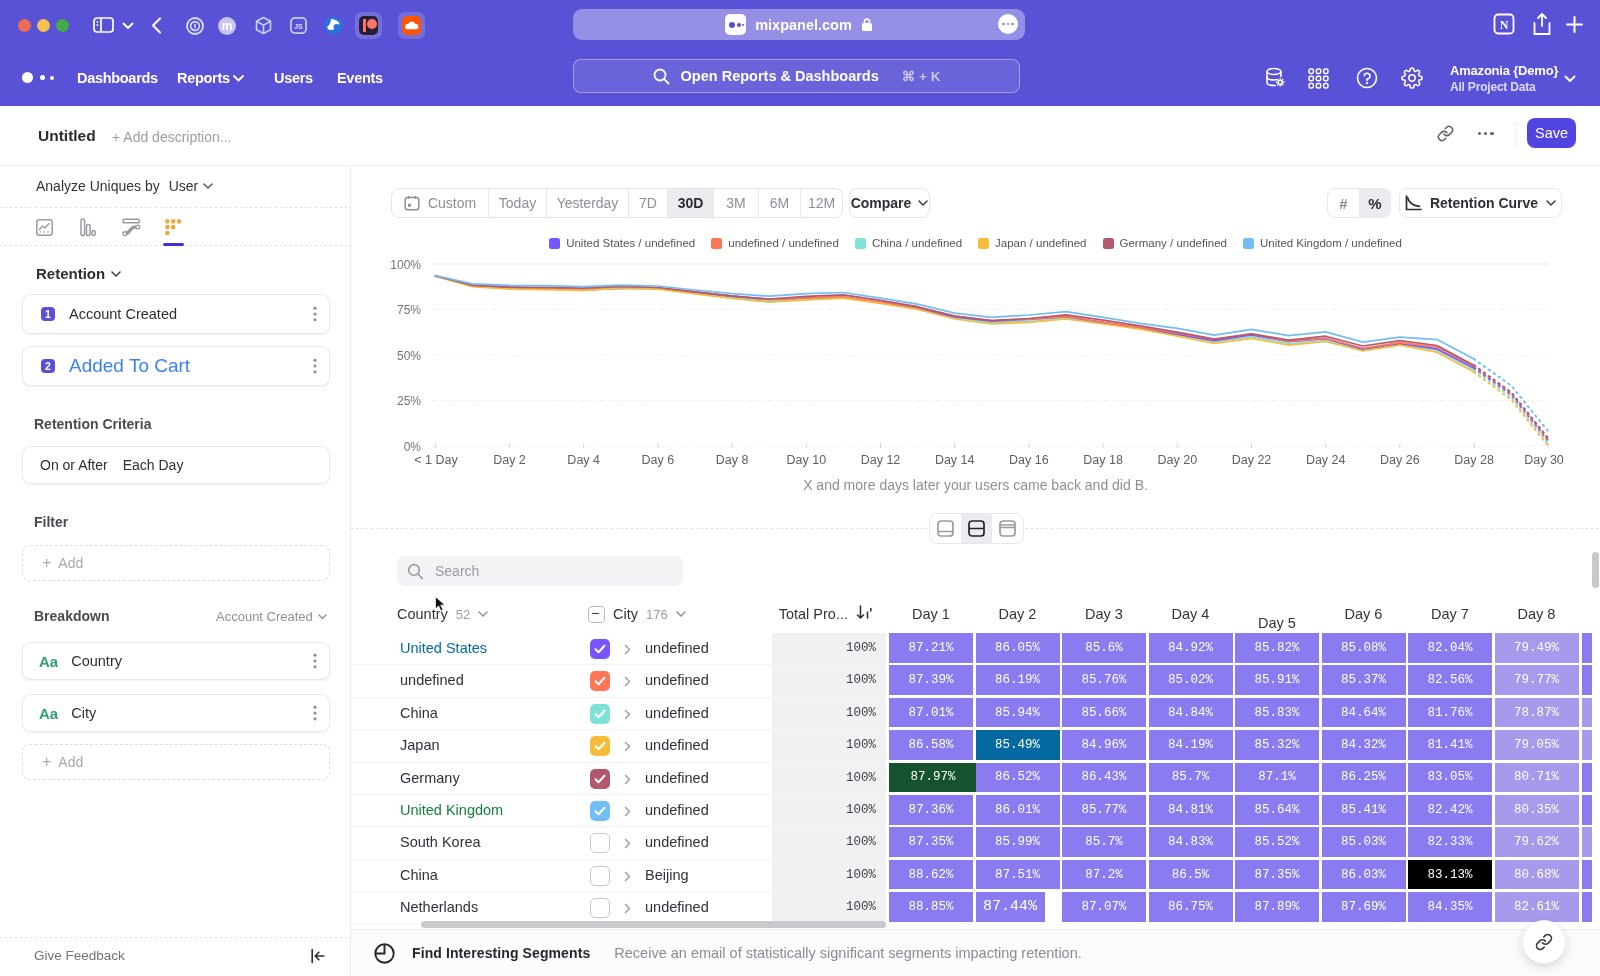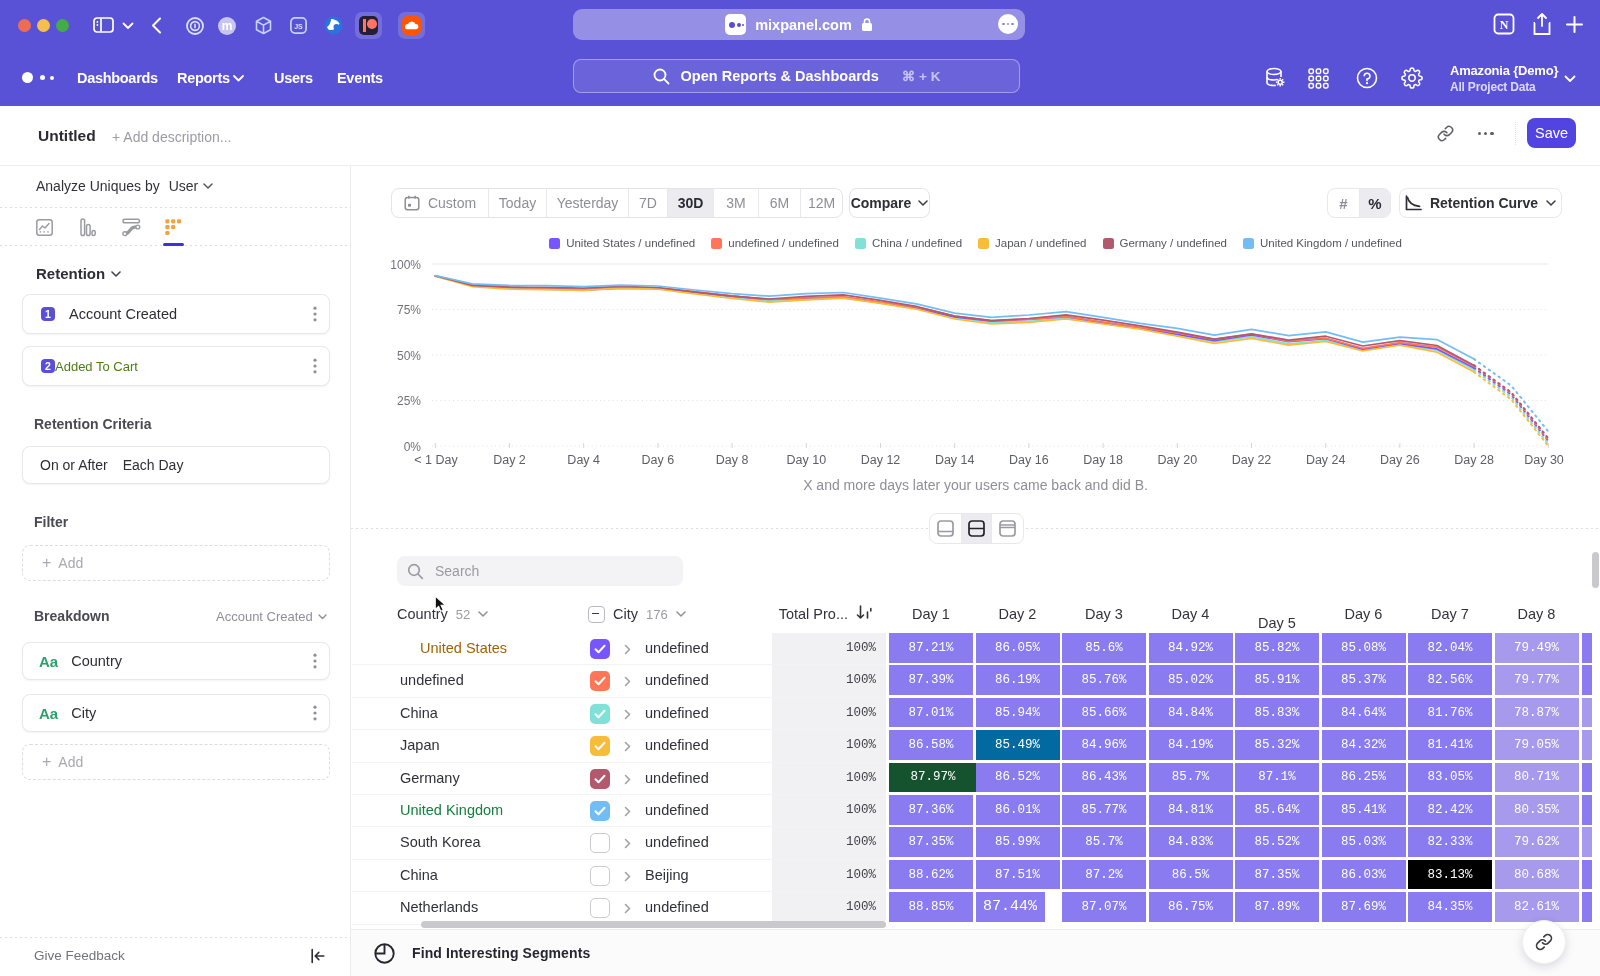--- a/index.html
+++ b/index.html
@@ -228,21 +228,21 @@
   <div class="fx" style="margin-left:18px;width:14px;height:14px;border-radius:4px;background:#5b4ed8;color:#fff;font-size:10.5px;font-weight:700;justify-content:center">1</div>
   <span style="margin-left:14px;font-size:14.5px;color:#2e2e36">Account Created</span>
   <svg style="margin-left:auto;margin-right:12px" width="4" height="16" viewBox="0 0 4 16">
       <circle cx="2" cy="2.2" r="1.6" fill="#8f8f99"></circle>
       <circle cx="2" cy="8" r="1.6" fill="#8f8f99"></circle>
       <circle cx="2" cy="13.8" r="1.6" fill="#8f8f99"></circle>
     </svg>
 </div>
 <div class="card ab fx" style="left:22px;top:346px;width:308px;height:40px">
   <div class="fx" style="margin-left:18px;width:14px;height:14px;border-radius:4px;background:#5b4ed8;color:#fff;font-size:10.5px;font-weight:700;justify-content:center">2</div>
-  <span style="font-size:13px;color:#4d7c0f">Added To Cart</span>
+  <span style="margin-left:14px;font-size:19px;color:#3b82f6">Added To Cart</span>
   <svg style="margin-left:auto;margin-right:12px" width="4" height="16" viewBox="0 0 4 16">
       <circle cx="2" cy="2.2" r="1.6" fill="#8f8f99"></circle>
       <circle cx="2" cy="8" r="1.6" fill="#8f8f99"></circle>
       <circle cx="2" cy="13.8" r="1.6" fill="#8f8f99"></circle>
     </svg>
 </div>
 
 <div class="ab" style="left:34px;top:416px;font-size:14px;font-weight:700;color:#4a4a53">Retention Criteria</div>
 <div class="card ab fx" style="left:22px;top:446px;width:308px;height:38px">
   <span style="margin-left:17px;font-size:14px;color:#2e2e36">On or After</span>
@@ -441,21 +441,21 @@
 <div class="ab" style="left:888.0px;top:606px;width:86px;text-align:center;font-size:14.5px;color:#33333b">Day 1</div>
 <div class="ab" style="left:974.5px;top:606px;width:86px;text-align:center;font-size:14.5px;color:#33333b">Day 2</div>
 <div class="ab" style="left:1061.0px;top:606px;width:86px;text-align:center;font-size:14.5px;color:#33333b">Day 3</div>
 <div class="ab" style="left:1147.5px;top:606px;width:86px;text-align:center;font-size:14.5px;color:#33333b">Day 4</div>
 <div class="ab" style="left:1234.0px;top:615px;width:86px;text-align:center;font-size:14.5px;color:#33333b">Day 5</div>
 <div class="ab" style="left:1320.5px;top:606px;width:86px;text-align:center;font-size:14.5px;color:#33333b">Day 6</div>
 <div class="ab" style="left:1407.0px;top:606px;width:86px;text-align:center;font-size:14.5px;color:#33333b">Day 7</div>
 <div class="ab" style="left:1493.5px;top:606px;width:86px;text-align:center;font-size:14.5px;color:#33333b">Day 8</div>
 <div class="ab" style="left:772px;top:633px;width:114px;height:288px;background:#f1f1f3"></div>
 <div class="ab" style="left:352px;top:664.4px;width:534px;border-top:1px solid #f3f3f5"></div>
-<div class="ab" style="left:420px;top:640.0px;font-size:14.5px;color:#a16207">United States</div>
+<div class="ab" style="left:400px;top:640.0px;font-size:14.5px;color:#0369a1">United States</div>
 <div class="ab" style="left:590px;top:639.0px;width:20px;height:20px;border-radius:5px;background:#7856ff">
     <svg width="20" height="20" viewBox="0 0 20 20">
       <path d="M5.5 10.2l3 3 6-6.5" fill="none" stroke="#fff" stroke-width="2" stroke-linecap="round" stroke-linejoin="round"></path>
     </svg>
   </div>
 <svg class="ab" style="left:624px;top:644.0px" width="7" height="11" viewBox="0 0 7 11">
     <path d="M1.5 1.5l4 4-4 4" fill="none" stroke="#9fa0a8" stroke-width="1.6" stroke-linecap="round" stroke-linejoin="round"></path>
   </svg>
 <div class="ab" style="left:645px;top:640.0px;font-size:14.5px;color:#30303a">undefined</div>
 <div class="ab mono" style="left:772px;top:641.0px;width:104px;text-align:right;font-size:12.5px;color:#40404a">100%</div>
@@ -624,20 +624,21 @@
 <div class="ab mono fx" style="left:1408.0px;top:892.2px;width:84px;height:29.5px;background:#8a7bf0;color:#fff;font-size:12.5px;justify-content:center">84.35%</div>
 <div class="ab mono fx" style="left:1494.5px;top:892.2px;width:84px;height:29.5px;background:#a79aec;color:#fff;font-size:12.5px;justify-content:center">82.61%</div>
 <div class="ab" style="left:1581.5px;top:892.2px;width:10px;height:29.5px;background:#8a7bf0"></div>
 
 <div class="ab fx" style="left:351px;top:929px;width:1249px;height:47px;background:#fbfbfc;border-top:1px solid #ececee">
   <svg style="margin-left:23px" width="21" height="21" viewBox="0 0 21 21">
       <circle cx="10.5" cy="10.5" r="9.2" fill="none" stroke="#26262e" stroke-width="1.9"></circle>
       <path d="M10.5 1.6v8.9H1.6" fill="none" stroke="#26262e" stroke-width="1.9"></path>
     </svg>
   <span style="margin-left:17px;font-size:14px;font-weight:700;color:#26262e;letter-spacing:0.1px">Find Interesting Segments</span>
+  <span style="margin-left:24px;font-size:14.5px;color:#8b8b94">Receive an email of statistically significant segments impacting retention.</span>
 </div>
 
 <div class="ab" style="left:421px;top:920.5px;width:465px;height:7.5px;border-radius:4px;background:#c9c9cd"></div>
 
 <div class="ab" style="left:1592px;top:552px;width:7px;height:36px;border-radius:4px;background:#c9c9cd"></div>
 
 <div class="ab fx" style="left:1522px;top:920px;width:44px;height:44px;border-radius:50%;background:#fff;border:1px solid #f0f0f2;box-shadow:0 3px 10px rgba(20,20,40,.14);justify-content:center">
   <svg width="18" height="18" viewBox="0 0 24 24">
       <path d="M10 13a5 5 0 0 0 7.54.54l3-3a5 5 0 0 0-7.07-7.07l-1.72 1.71" fill="none" stroke="#3c3c45" stroke-width="2.2" stroke-linecap="round"></path>
       <path d="M14 11a5 5 0 0 0-7.54-.54l-3 3a5 5 0 0 0 7.07 7.07l1.71-1.71" fill="none" stroke="#3c3c45" stroke-width="2.2" stroke-linecap="round"></path>

